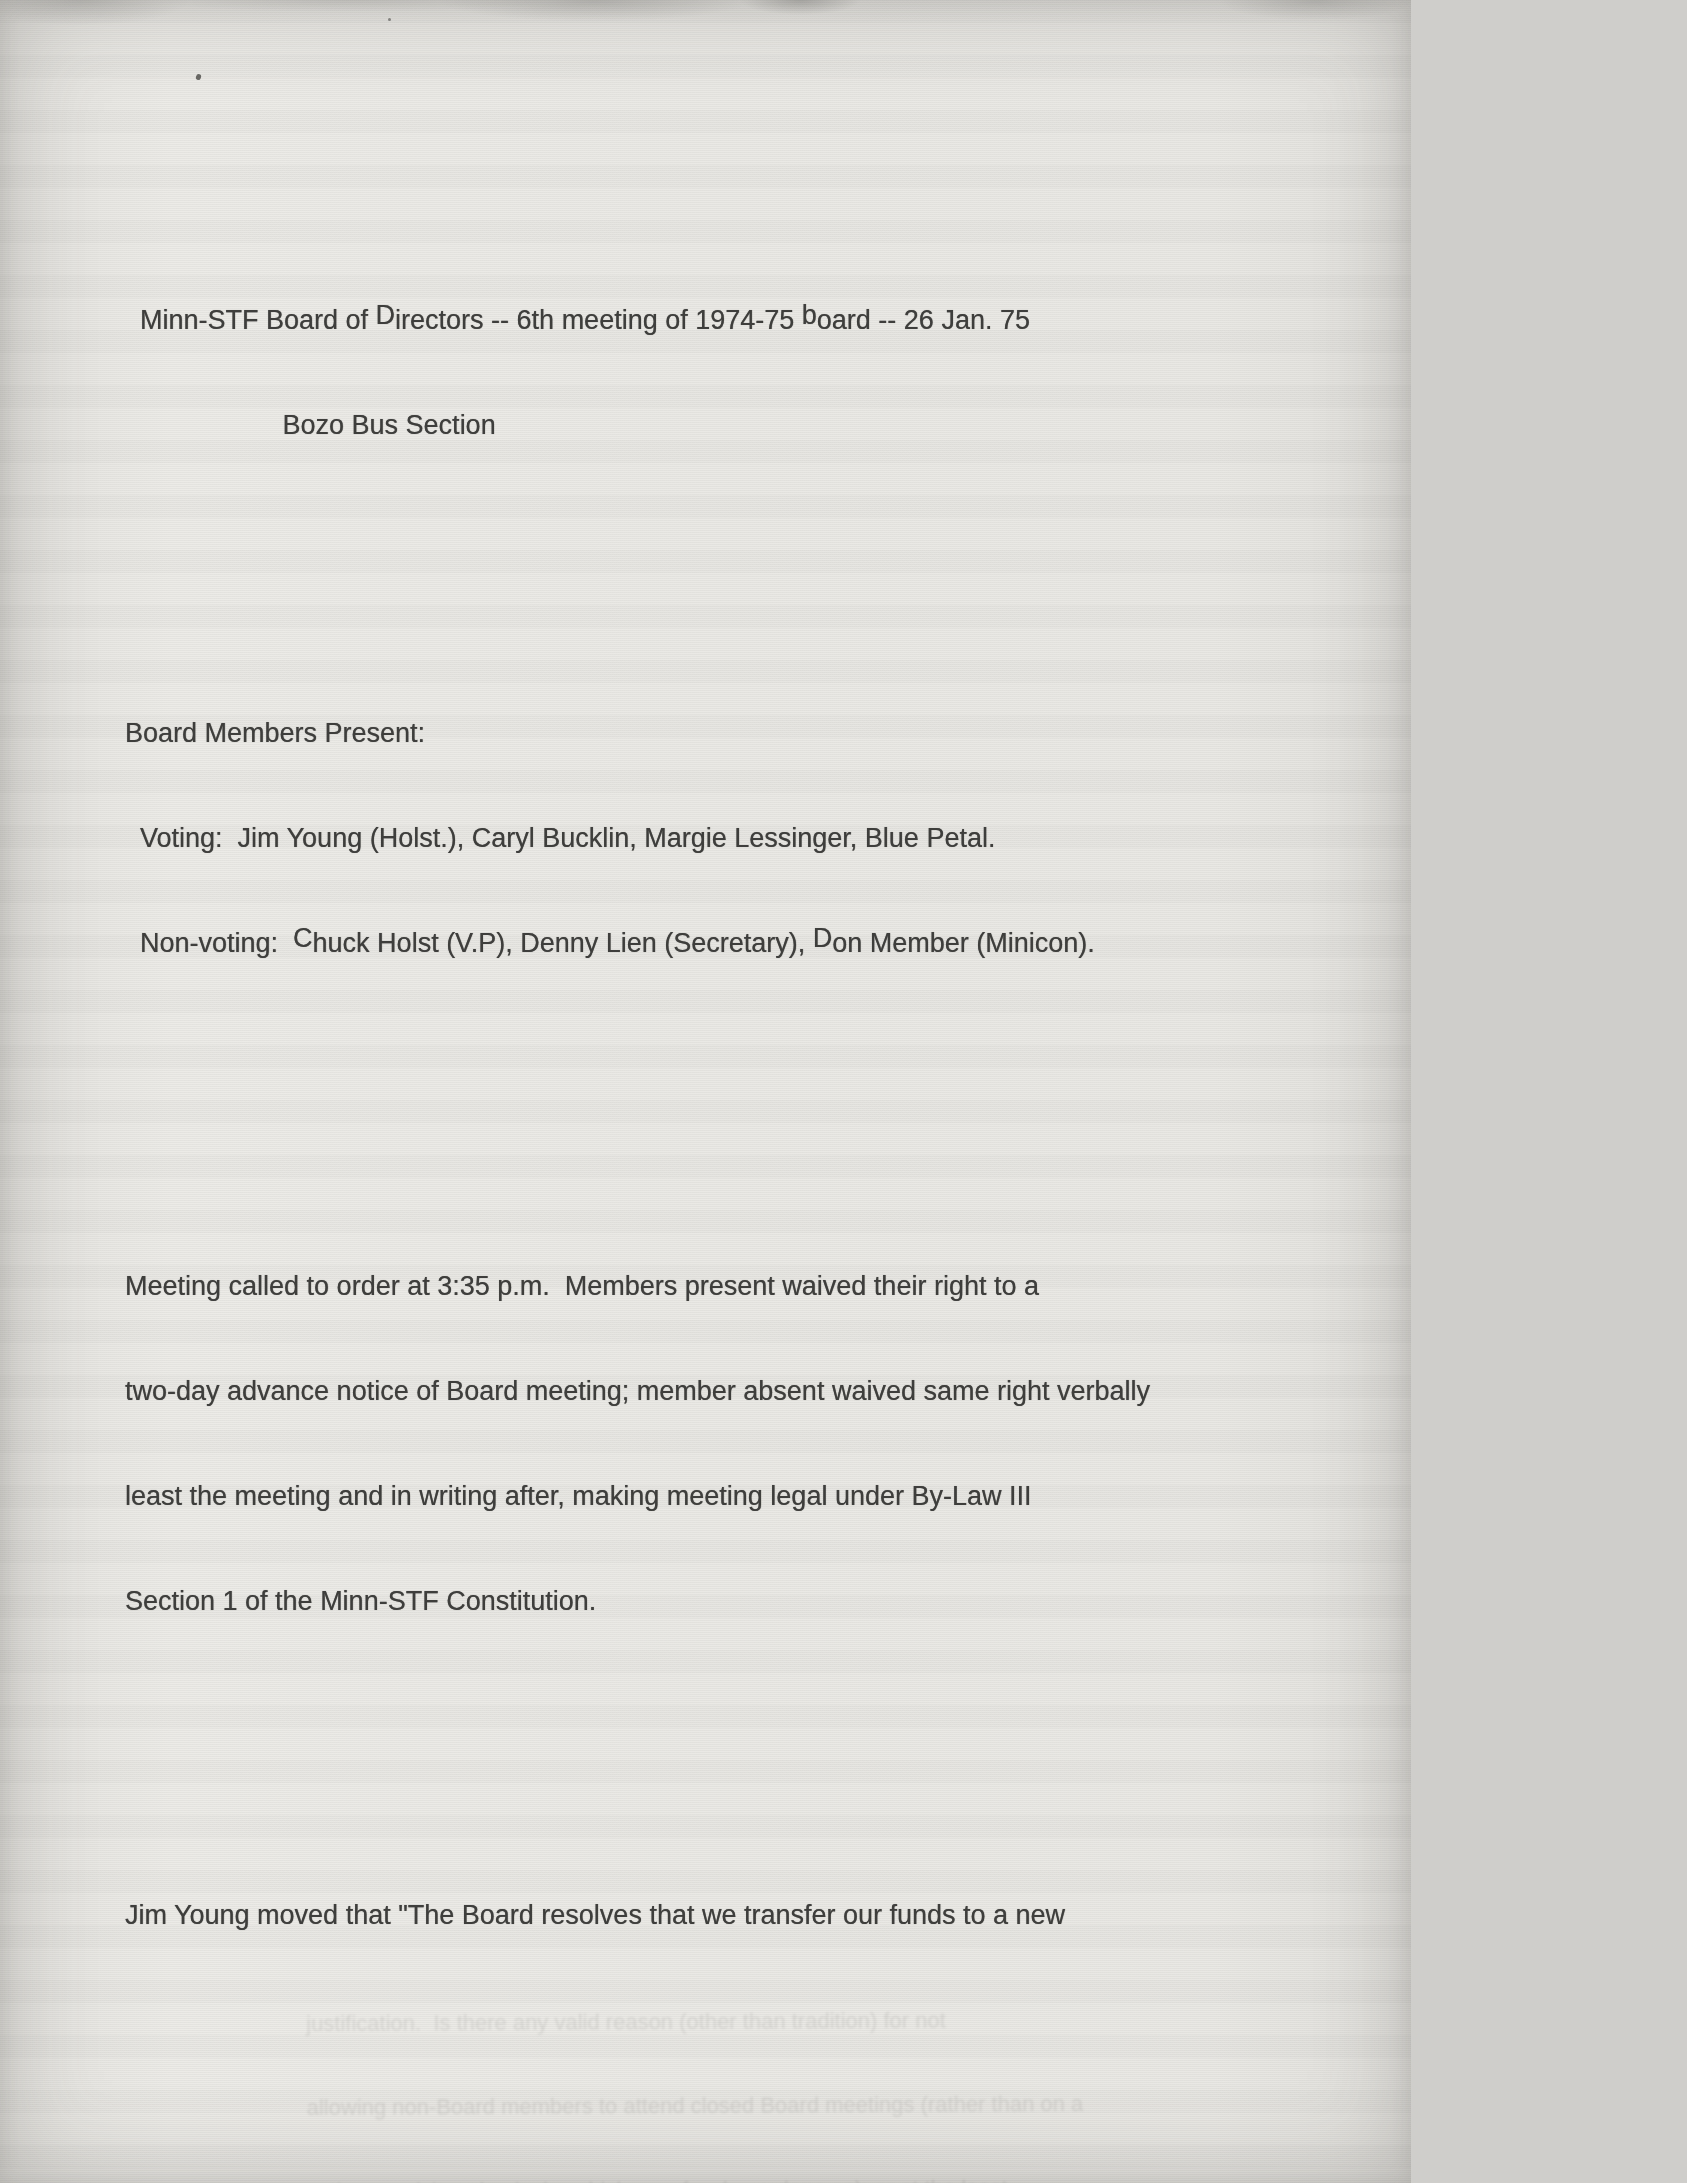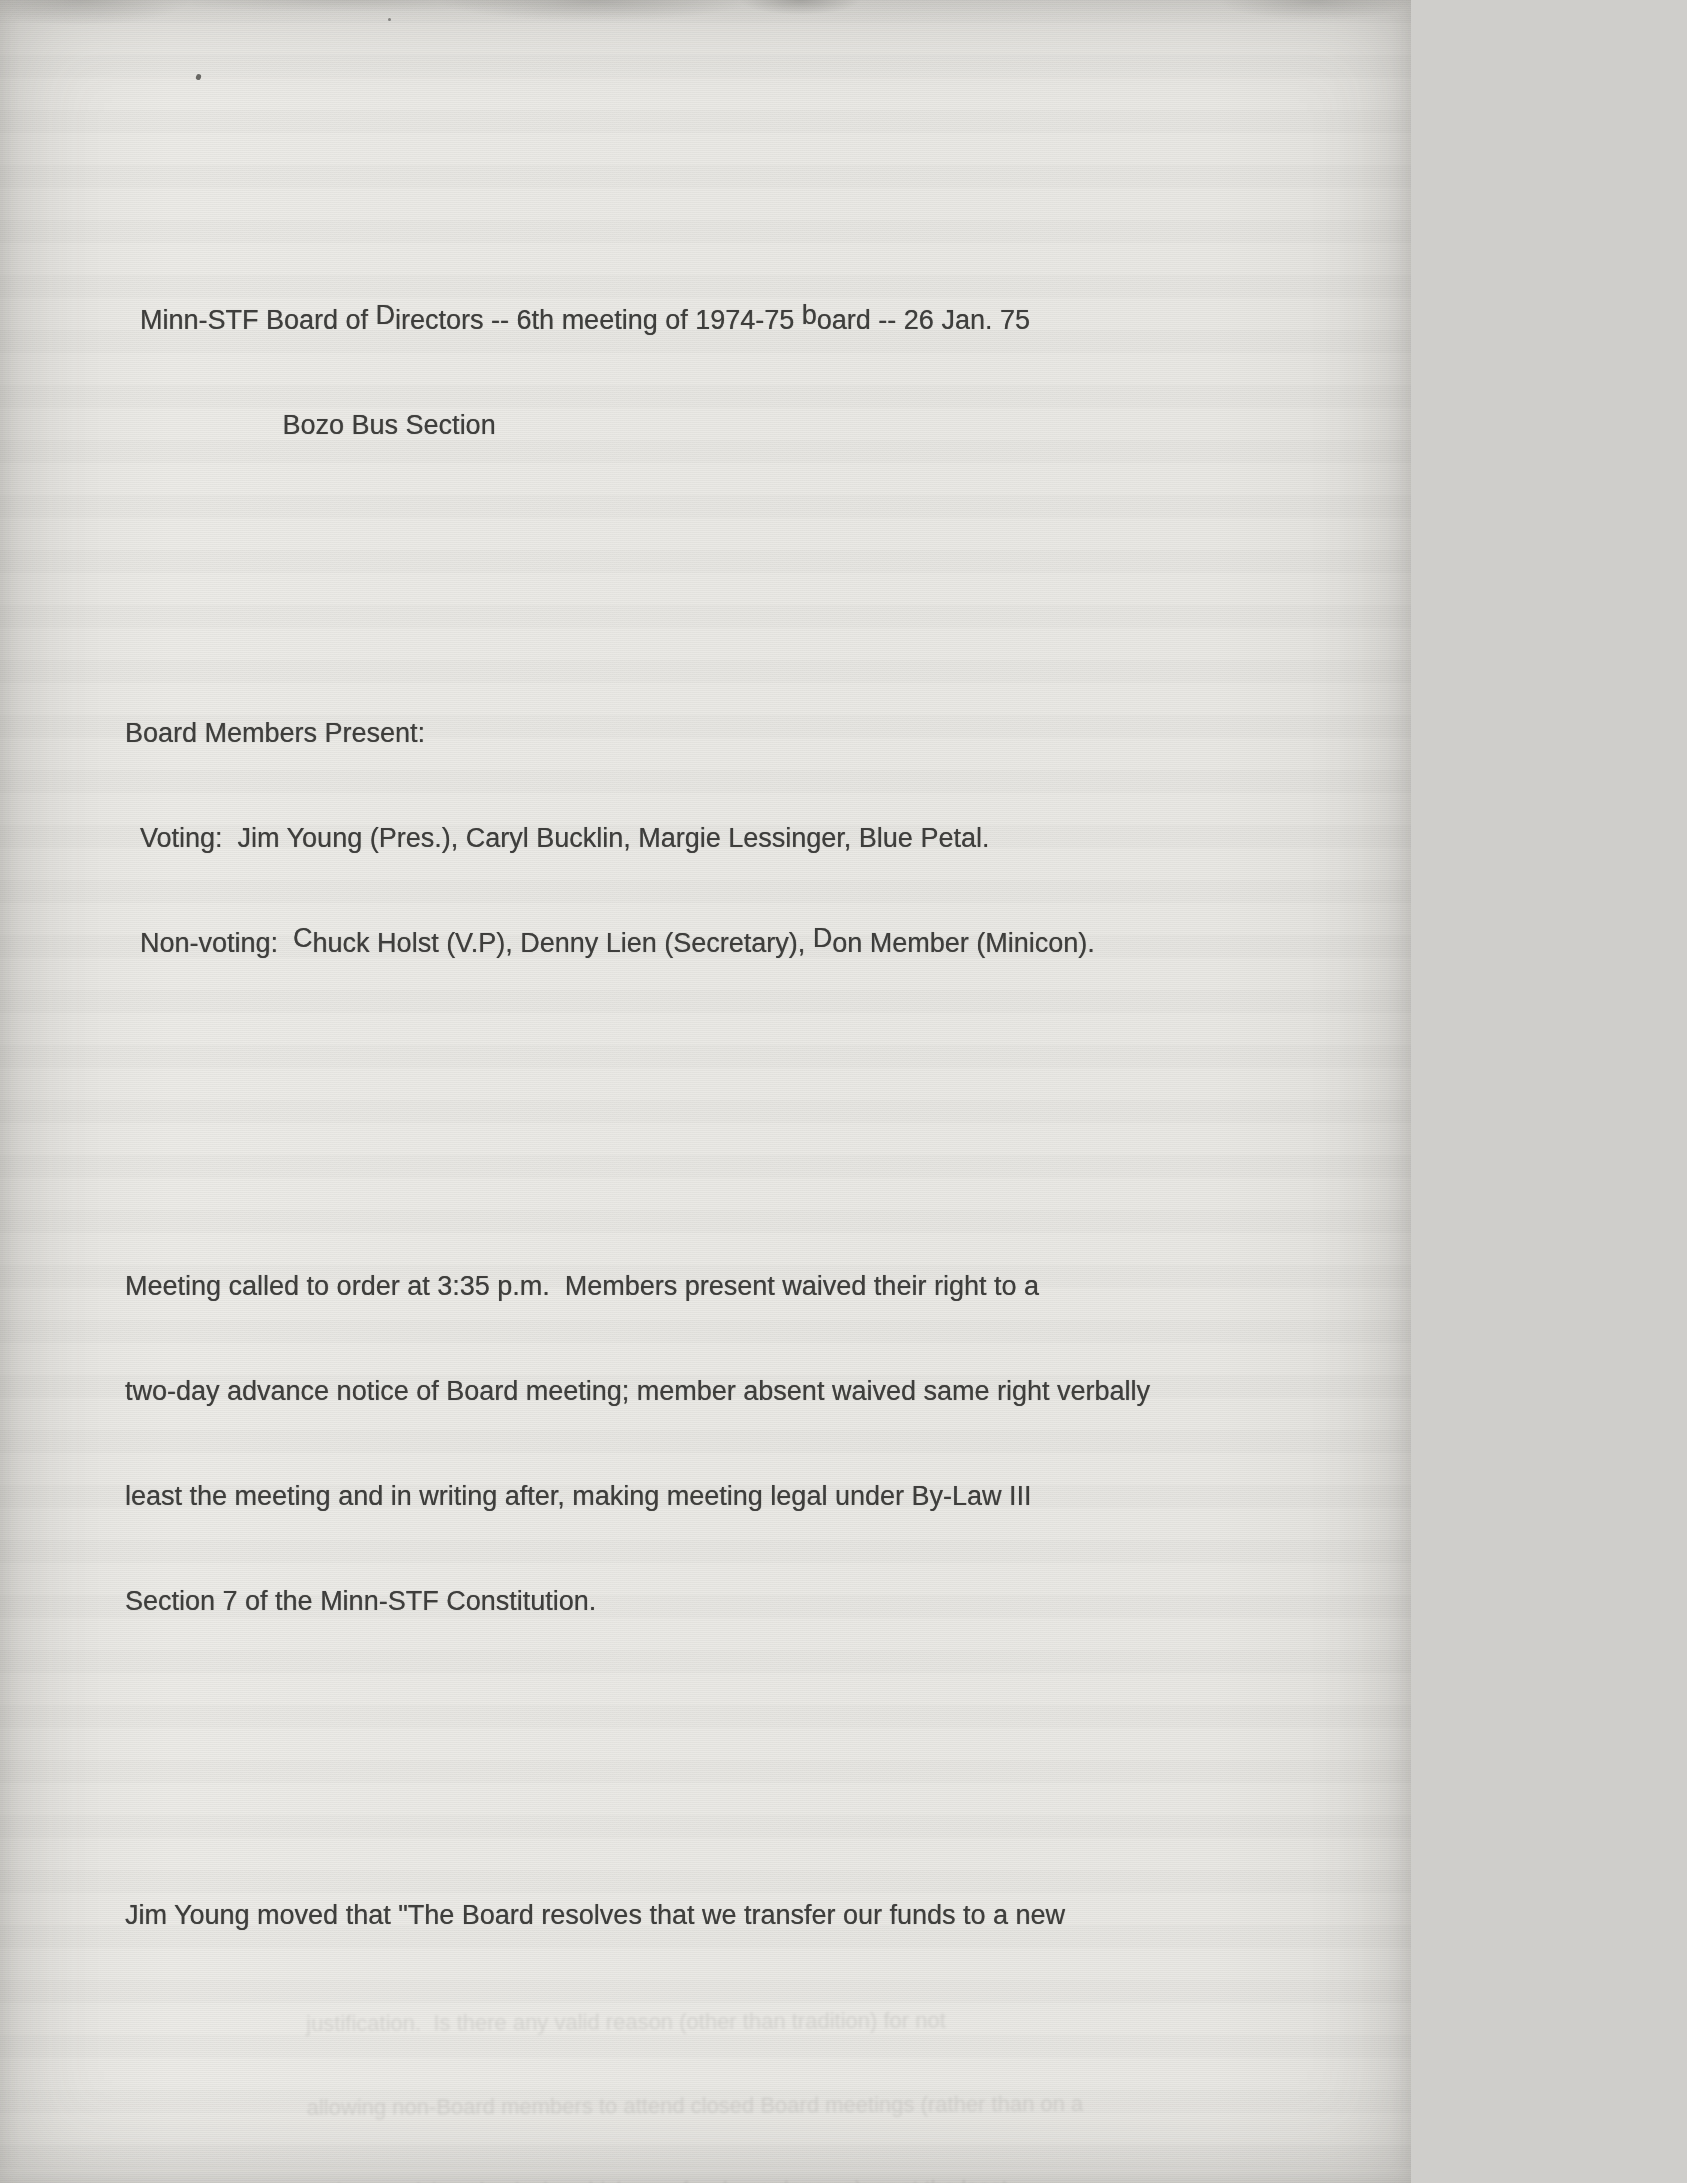--- a/index.html
+++ b/index.html
@@ -64,30 +64,30 @@
 
   <div class="content">
 
     <div class="para tight">
       <div><span>  Minn-STF Board of </span><span class="raised">D</span><span>irectors -- 6th meeting of 1974-75 </span><span class="raised">b</span><span>oard -- 26 Jan. 75</span></div>
       <div>                     Bozo Bus Section</div>
     </div>
 
     <div class="para tight">
       <div>Board Members Present:</div>
-      <div>  Voting:  Jim Young (Pres.), Caryl Bucklin, Margie Lessinger, Blue Petal.</div>
+      <div>  Voting:  Jim Young (Holst.), Caryl Bucklin, Margie Lessinger, Blue Petal.</div>
       <div><span>  Non-voting:  </span><span class="raised">C</span><span>huck Holst (V.P), Denny Lien (Secretary), </span><span class="raised">D</span><span>on Member (Minicon).</span></div>
     </div>
 
 
     <div class="para">
       <div>Meeting called to order at 3:35 p.m.  Members present waived their right to a</div>
       <div>two-day advance notice of Board meeting; member absent waived same right verbally</div>
       <div>least the meeting and in writing after, making meeting legal under By-Law III</div>
-      <div>Section 7 of the Minn-STF Constitution.</div>
+      <div>Section 1 of the Minn-STF Constitution.</div>
     </div>
 
     <div class="para">
       <div>Jim Young moved that "The Board resolves that we transfer our funds to a new</div>
       
       
       
     </div>
 
     

